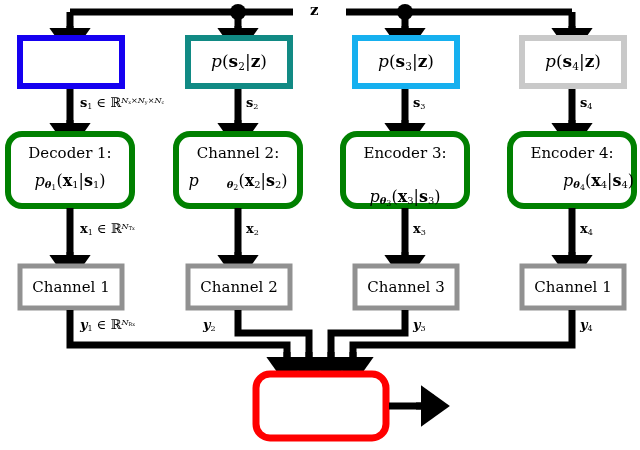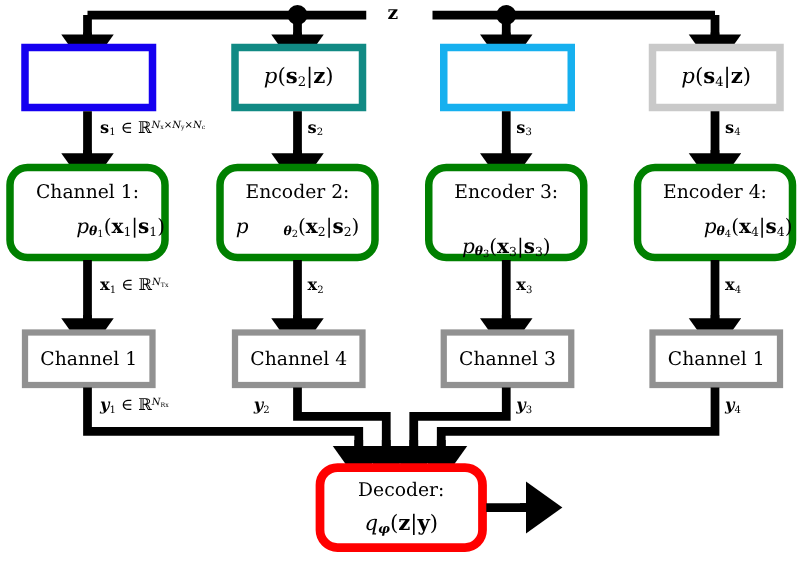--- a/index.html
+++ b/index.html
@@ -132,20 +132,23 @@
 
     <path class="wire" d="M389,406 L422,406"></path>
     <path class="wire" d="M416,406 L424,406" marker-end="url(#arrowBig)"></path>
   </svg>
 
   <div class="lbl bf" style="left:310px; top:3px; font-size:15px;">z</div>
 
   <div class="boxlabel" style="left:188px; top:51px; width:102px; font-size:17px;">
     <span class="math">p</span><span class="up">(</span><span class="bf">s</span><sub class="sn">2</sub><span class="up">|</span><span class="bf">z</span><span class="up">)</span>
   </div>
+  <div class="boxlabel" style="left:355px; top:51px; width:102px; font-size:17px;">
+    <span class="math">p</span><span class="up">(</span><span class="bf">s</span><sub class="sn">3</sub><span class="up">|</span><span class="bf">z</span><span class="up">)</span>
+  </div>
   <div class="boxlabel" style="left:522px; top:51px; width:102px; font-size:17px;">
     <span class="math">p</span><span class="up">(</span><span class="bf">s</span><sub class="sn">4</sub><span class="up">|</span><span class="bf">z</span><span class="up">)</span>
   </div>
 
   <div class="lbl edge-label" style="left:80px; top:96px; font-size:13px;">
     <span class="bf">s</span><sub class="sn">1</sub>
     <span class="up">∈</span>
     <span class="up">ℝ</span><sup class="sp"><span class="math">N</span><sub class="sn">x</sub><span>×</span><span class="math">N</span><sub class="sn">y</sub><span>×</span><span class="math">N</span><sub class="sn">c</sub></sup>
   </div>
 
@@ -153,25 +156,25 @@
     <span class="bf">s</span><sub class="sn">2</sub>
   </div>
   <div class="lbl edge-label" style="left:413px; top:96px;">
     <span class="bf">s</span><sub class="sn">3</sub>
   </div>
   <div class="lbl edge-label" style="left:580px; top:96px;">
     <span class="bf">s</span><sub class="sn">4</sub>
   </div>
 
   <div class="boxlabel" style="left:8px; top:144px; width:124px; font-size:15px;">
-    <div>Channel 1:</div>
-    <div style="margin-top:9px; font-size:16px;text-align:right;"><span class="math">p</span><sub class="s" style="font-style:italic;">θ<sub class="sn" style="font-size:0.8em;">1</sub></sub><span class="up">(</span><span class="bf">x</span><sub class="sn">1</sub><span class="up">|</span><span class="bf">s</span><sub class="sn">1</sub><span class="up">)</span></div>
+    <div>Decoder 1:</div>
+    <div style="margin-top:9px; font-size:16px;"><span class="math">p</span><sub class="s" style="font-style:italic;">θ<sub class="sn" style="font-size:0.8em;">1</sub></sub><span class="up">(</span><span class="bf">x</span><sub class="sn">1</sub><span class="up">|</span><span class="bf">s</span><sub class="sn">1</sub><span class="up">)</span></div>
   </div>
   <div class="boxlabel" style="left:176px; top:144px; width:124px; font-size:15px;">
-    <div>Encoder 2:</div>
+    <div>Channel 2:</div>
     <div style="margin-top:9px; font-size:16px;"><span class="math">p</span><sub class="s" style="font-style:italic;margin-left:28px;">θ<sub class="sn" style="font-size:0.8em;">2</sub></sub><span class="up">(</span><span class="bf">x</span><sub class="sn">2</sub><span class="up">|</span><span class="bf">s</span><sub class="sn">2</sub><span class="up">)</span></div>
   </div>
   <div class="boxlabel" style="left:343px; top:144px; width:124px; font-size:15px;">
     <div>Encoder 3:</div>
     <div style="margin-top:25px; font-size:16px;"><span class="math">p</span><sub class="s" style="font-style:italic;">θ<sub class="sn" style="font-size:0.8em;">3</sub></sub><span class="up">(</span><span class="bf">x</span><sub class="sn">3</sub><span class="up">|</span><span class="bf">s</span><sub class="sn">3</sub><span class="up">)</span></div>
   </div>
   <div class="boxlabel" style="left:510px; top:144px; width:124px; font-size:15px;">
     <div>Encoder 4:</div>
     <div style="margin-top:9px; font-size:16px;text-align:right;"><span class="math">p</span><sub class="s" style="font-style:italic;">θ<sub class="sn" style="font-size:0.8em;">4</sub></sub><span class="up">(</span><span class="bf">x</span><sub class="sn">4</sub><span class="up">|</span><span class="bf">s</span><sub class="sn">4</sub><span class="up">)</span></div>
   </div>
@@ -186,40 +189,36 @@
     <span class="bf">x</span><sub class="sn">2</sub>
   </div>
   <div class="lbl edge-label" style="left:413px; top:222px;">
     <span class="bf">x</span><sub class="sn">3</sub>
   </div>
   <div class="lbl edge-label" style="left:580px; top:222px;">
     <span class="bf">x</span><sub class="sn">4</sub>
   </div>
 
   <div class="boxlabel" style="left:20px; top:278px; width:102px; font-size:15px;">Channel 1</div>
-  <div class="boxlabel" style="left:188px; top:278px; width:102px; font-size:15px;">Channel 4</div>
+  <div class="boxlabel" style="left:188px; top:278px; width:102px; font-size:15px;">Channel 2</div>
   <div class="boxlabel" style="left:355px; top:278px; width:102px; font-size:15px;">Channel 3</div>
   <div class="boxlabel" style="left:522px; top:278px; width:102px; font-size:15px;">Channel 1</div>
 
   <div class="lbl edge-label" style="left:80px; top:318px;">
     <span class="bfi">y</span><sub class="sn">1</sub>
     <span class="up">∈</span>
     <span class="up">ℝ</span><sup class="sp"><span class="math">N</span><sub class="sn">Rx</sub></sup>
   </div>
 
   <div class="lbl edge-label" style="left:203px; top:318px;">
     <span class="bfi">y</span><sub class="sn">2</sub>
   </div>
   <div class="lbl edge-label" style="left:413px; top:318px;">
     <span class="bfi">y</span><sub class="sn">3</sub>
   </div>
   <div class="lbl edge-label" style="left:580px; top:318px;">
     <span class="bfi">y</span><sub class="sn">4</sub>
   </div>
 
-  <div class="boxlabel" style="left:256px; top:383px; width:130px; font-size:15px;">
-    <div>Decoder:</div>
-    <div style="margin-top:8px; font-size:17px;"><span class="math">q</span><sub class="s" style="font-style:italic;">φ</sub><span class="up">(</span><span class="bf">z</span><span class="up">|</span><span class="bf">y</span><span class="up">)</span></div>
-  </div>
 
   <div class="lbl bf" style="left:428px; top:395px; font-size:16px;">ẑ</div>
 
 </div>
 
 </body></html>

